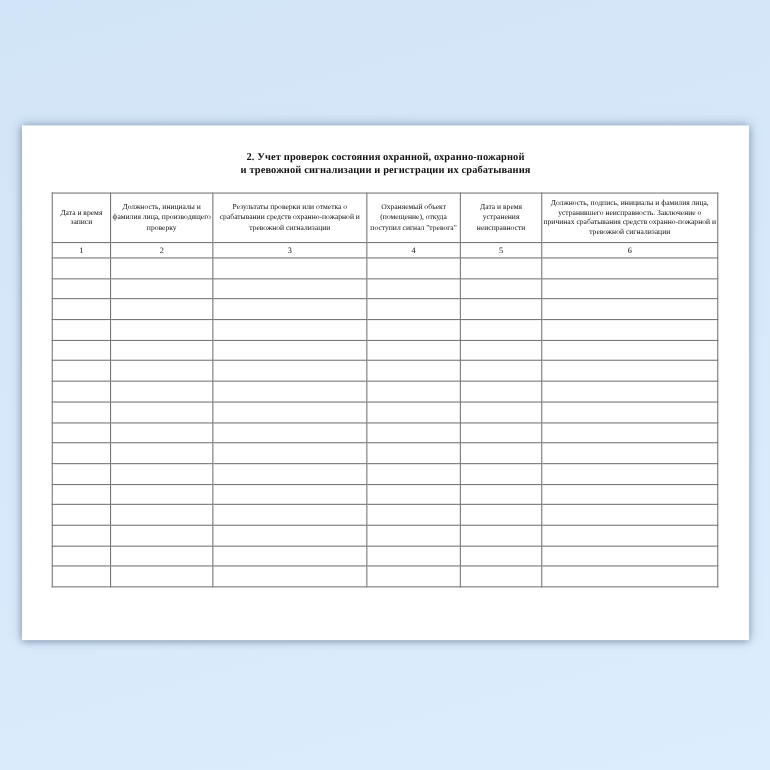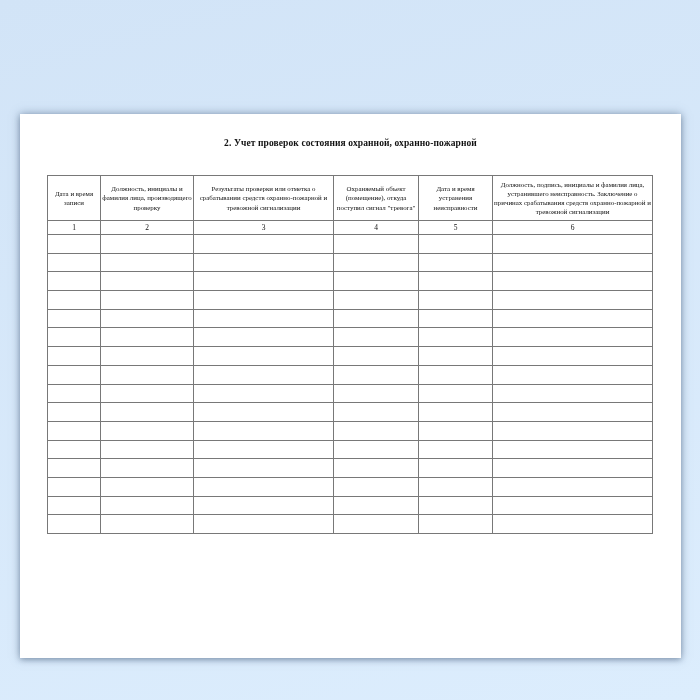--- a/index.html
+++ b/index.html
@@ -19,21 +19,21 @@
     font-family: "Liberation Serif", "DejaVu Serif", serif;
     background: linear-gradient(165deg, var(--bg-top) 0%, var(--bg-bottom) 100%);
   }
   .scene {
     position: relative;
     width: 700px; height: 700px;
   }
   .paper {
     position: absolute;
     left: 20px; top: 114px;
-    width: 661px; height: 544px;
+    width: 661px; height: 468px;
     background: var(--paper);
     box-shadow: 0 0 9px rgba(75, 98, 128, 0.55), 0 2px 5px rgba(75, 98, 128, 0.35);
   }
   .doc-title {
     margin: 0;
     padding-top: 24px;
     text-align: center;
     font-weight: bold;
     font-size: 9.5px;
     line-height: 11.5px;
@@ -73,20 +73,21 @@
     height: 18.7px;
   }
 </style>
 </head>
 <body>
 
 <div class="scene">
   <div class="paper">
     <div class="doc-title">
       <div>2. Учет проверок состояния охранной, охранно-пожарной</div>
+      <div>и тревожной сигнализации и регистрации их срабатывания</div>
     </div>
     <table class="log-table">
       <colgroup>
           <col style="width: 53px;">
           <col style="width: 93px;">
           <col style="width: 140px;">
           <col style="width: 85px;">
           <col style="width: 74px;">
           <col style="width: 160px;">
         </colgroup>

